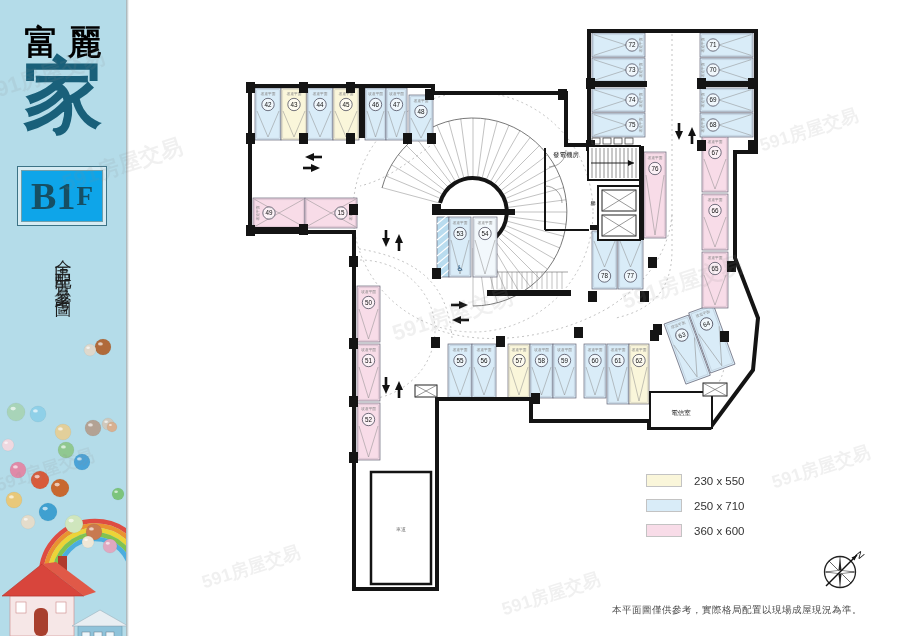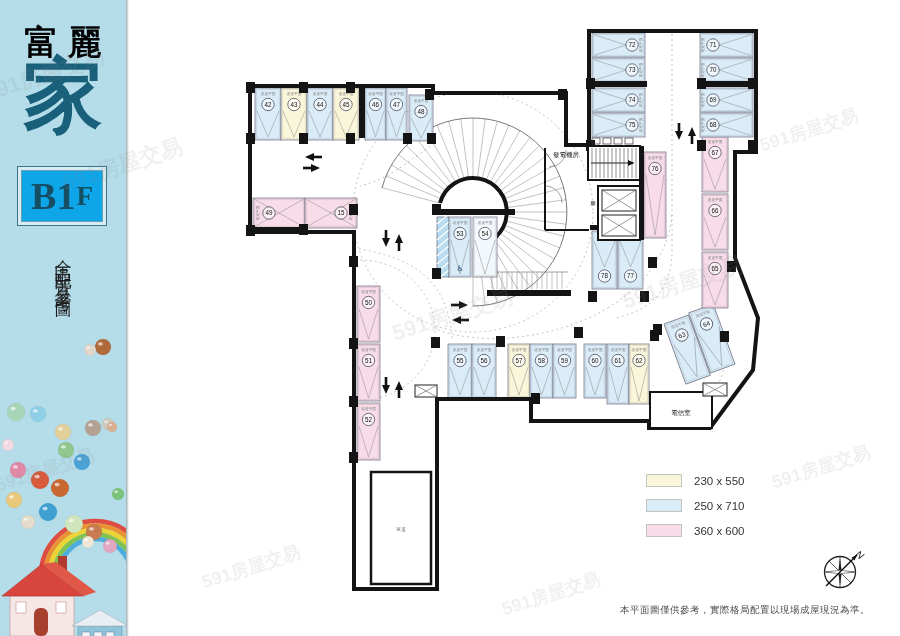--- a/index.html
+++ b/index.html
@@ -25,21 +25,21 @@
   
   #plan{position:absolute;left:0;top:0;z-index:1;}
   #plan text{font-family:"Liberation Sans","DejaVu Sans",sans-serif;}
   
   .legend{position:absolute;left:646px;top:474px;z-index:2;}
   .legend-row{display:flex;align-items:flex-end;height:13px;margin-bottom:12px;}
   .legend-swatch{width:36px;height:13px;border:1px solid #c3c3c3;box-sizing:border-box;}
   .legend-label{margin-left:12px;font-size:11.5px;color:#333;}
   
   .compass{position:absolute;left:815px;top:547px;z-index:2;}
-  .disclaimer{position:absolute;right:30px;top:604px;z-index:2;font-size:9.5px;color:#4a4a4a;
+  .disclaimer{position:absolute;right:38px;top:604px;z-index:2;font-size:9.5px;color:#4a4a4a;
               letter-spacing:.5px;white-space:nowrap;}
   
   .wm{position:absolute;z-index:5;color:#8a8a8a;opacity:.12;font-size:22px;font-weight:bold;
       pointer-events:none;transform:rotate(-18deg);white-space:nowrap;}
 </style>
 </head>
 <body>
 
 <div class="stage">
 

